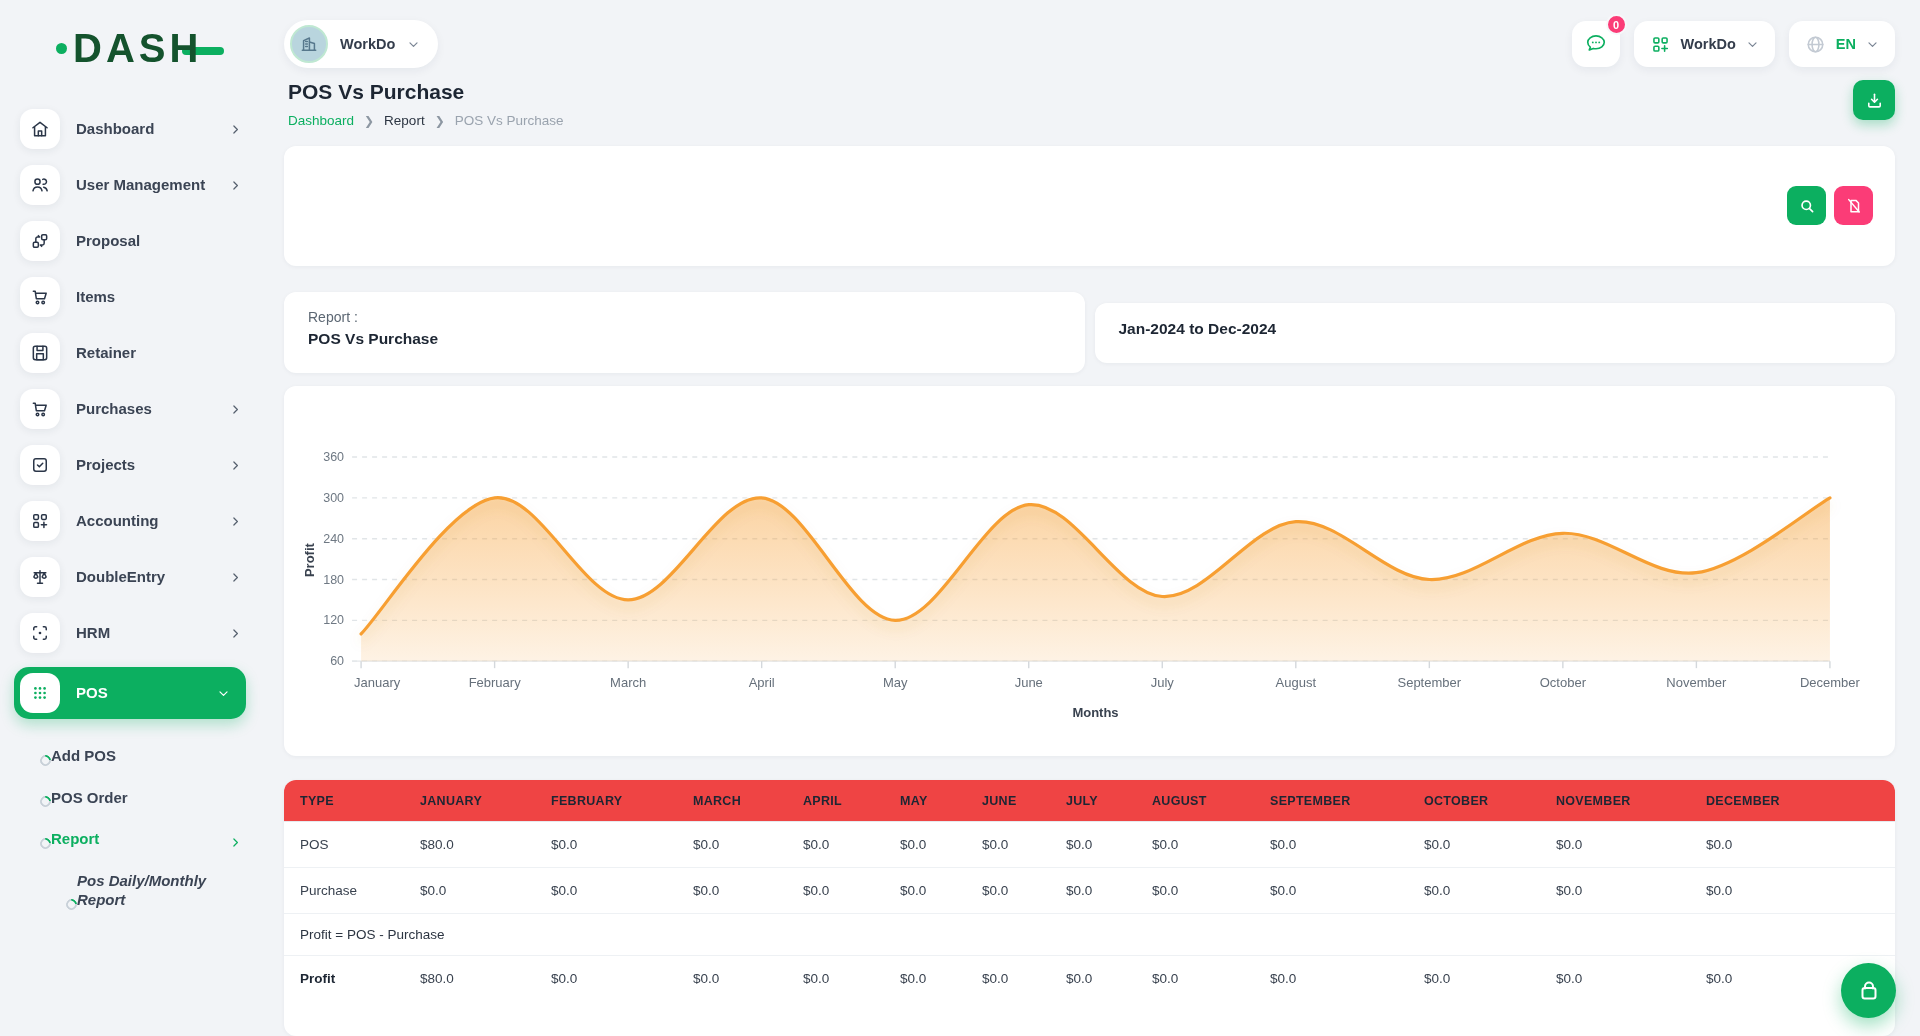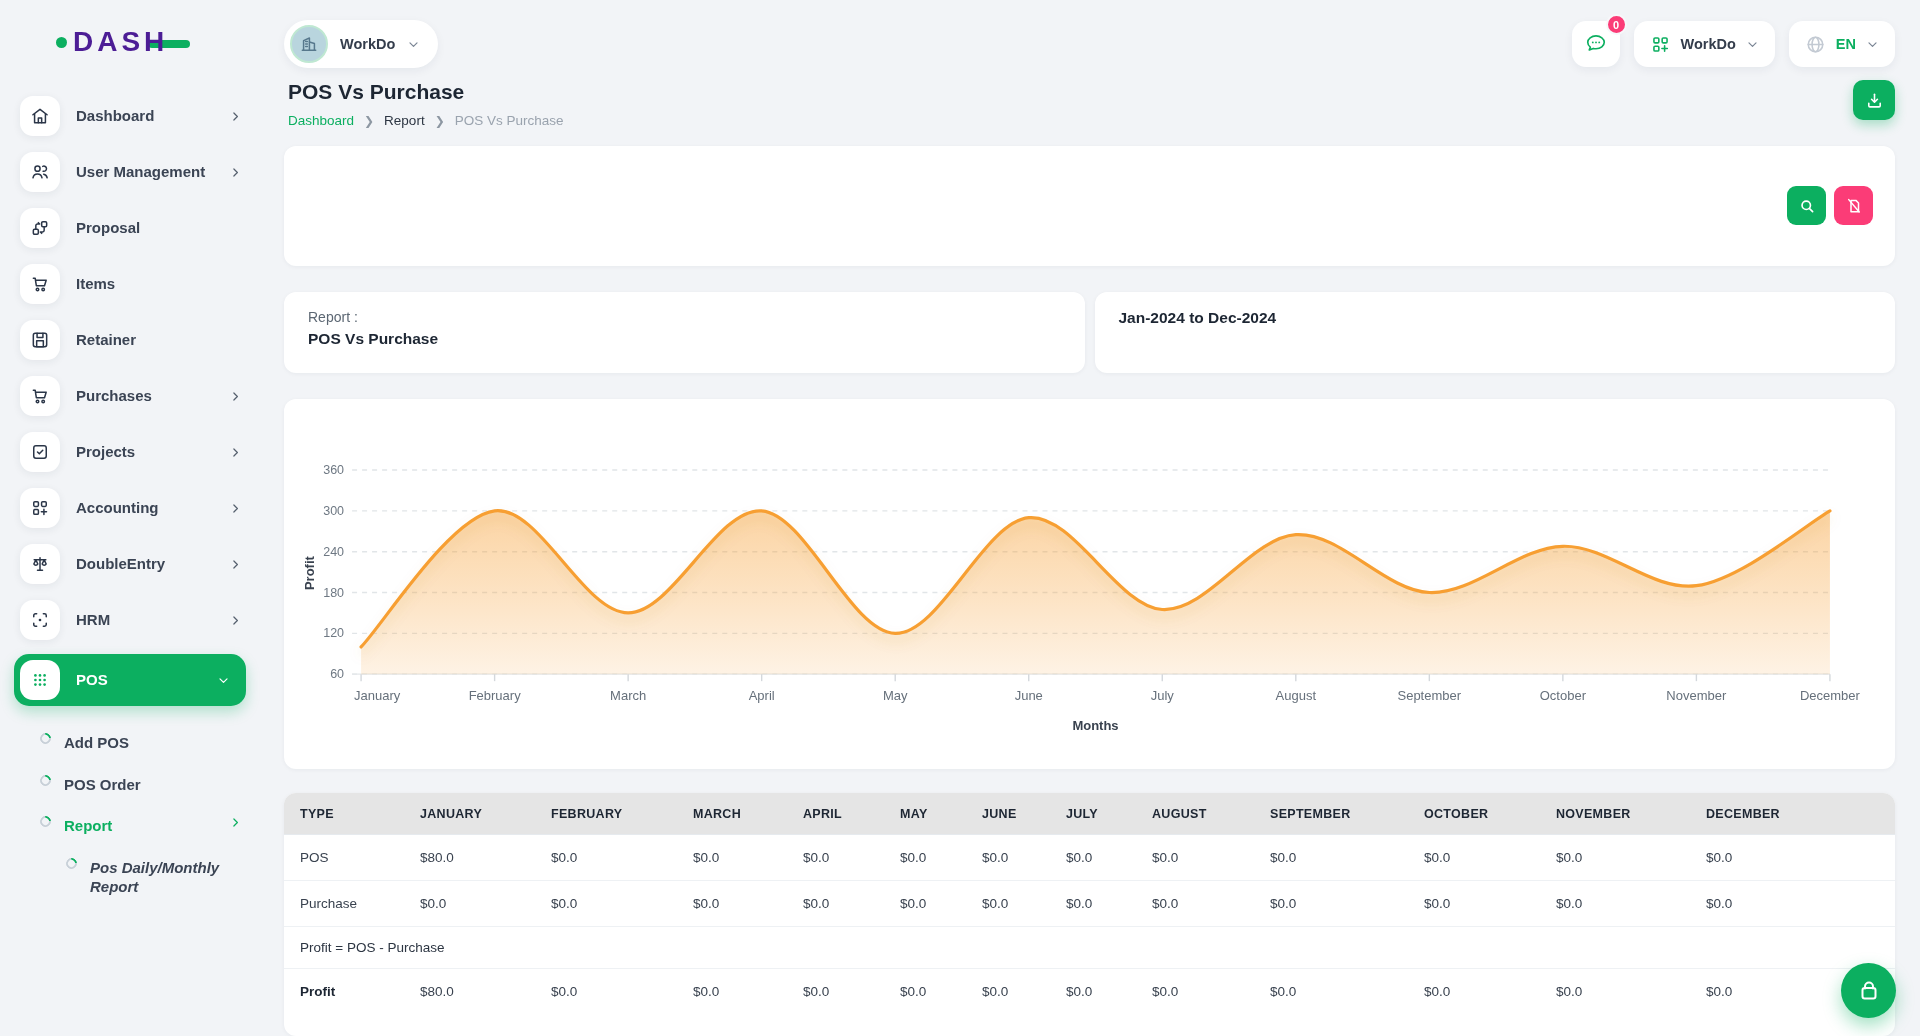--- a/index.html
+++ b/index.html
@@ -7,37 +7,37 @@
   body {
     font-family:"Liberation Sans", sans-serif;
     background:#f2f4f7;
     color:#273240;
   }
   .app { display:flex; width:1920px; height:1036px; }
 
   
   .sidebar { width:262px; flex:0 0 262px; padding:22px 10px 0 14px; }
   .logo { display:flex; align-items:center; gap:6px; padding:4px 0 34px 42px; }
-  .logo-text { font-size:28px; font-weight:800; letter-spacing:4px; color:#4c1d95; position:relative; }
+  .logo-text { font-size:40px; font-weight:800; letter-spacing:4px; color:#14532d; position:relative; }
   .logo-dot { width:11px; height:11px; border-radius:50%; background:var(--green); }
   .logo-bar { width:42px; height:8px; border-radius:4px; background:var(--green); margin-left:-26px; margin-top:4px; }
   .nav-item { display:flex; align-items:center; gap:16px; padding:4px 10px 4px 6px; margin-bottom:8px; cursor:pointer; }
   .tile { width:40px; height:40px; border-radius:13px; background:#ffffff; box-shadow:0 2px 8px rgba(25,39,62,.07);
           display:flex; align-items:center; justify-content:center; color:#2b3648; flex:0 0 40px; }
   .tile svg { width:20px; height:20px; }
   .nav-label { font-size:15px; font-weight:600; color:#3b4454; flex:1; line-height:1.25; }
   .nav-sub-label { display:block; font-size:14px; font-weight:600; color:var(--premium-pink); padding-left:26px; }
   .nav-chev { color:#55606e; display:flex; }
   .nav-chev svg { width:13px; height:13px; }
   .nav-item.active-pill { background:var(--green); border-radius:15px; box-shadow:0 6px 14px rgba(12,175,96,.28);
           padding:6px 16px 6px 6px; margin:10px 6px 16px 0; }
   .nav-item.active-pill .tile { box-shadow:none; color:var(--green); }
   .nav-item.active-pill .nav-label { color:#ffffff; font-weight:700; }
   .nav-item.active-pill .nav-chev { color:#ffffff; }
-  .nav-sub { display:flex; align-items:flex-start; gap:13px; padding:11px 10px 11px 26px; cursor:pointer; }
+  .nav-sub { display:flex; align-items:flex-end; padding:11px 10px 11px 26px; cursor:pointer; }
   .nav-sub .bullet { width:11px; height:11px; border-radius:50%; border:2.5px solid #c8d0d8; border-top-color:var(--green);
           transform:rotate(40deg); flex:0 0 11px; }
   .nav-sub .s-label { font-size:15px; font-weight:600; color:#3b4454; flex:1; line-height:1.3; }
   .nav-sub.green .s-label { color:var(--green); font-weight:700; }
   .nav-sub.green .nav-chev { color:var(--green); }
   .nav-sub.level2 { padding-left:52px;font-style:italic; }
   .nav-sub.level2 .s-label { max-width:150px; }
 
   
   .main { flex:1; padding:0 25px 0 22px; display:flex; flex-direction:column; }
@@ -83,32 +83,32 @@
   .year-select { width:298px; height:41px; border:1px solid #ccd3da; border-radius:9px; background:#fff;
                  display:flex; align-items:center; justify-content:space-between; padding:0 16px; cursor:pointer; }
   .year-value { font-size:14.5px; color:#1d2633; }
   .year-select .chev-dn { color:#242c38; display:flex; } .year-select .chev-dn svg { width:15px; height:15px; }
   .sq-btn { width:39px; height:39px; border:none; border-radius:9px; display:flex; align-items:center; justify-content:center;
             color:#fff; cursor:pointer; margin-bottom:1px; }
   .sq-btn svg { width:18px; height:18px; }
   .sq-btn.green { background:var(--green); }
   .sq-btn.pink { background:var(--pink); margin-left:-12px; }
 
-  .info-row { display:flex; gap:10px; margin-bottom:26px; }
+  .info-row { display:flex; gap:10px; margin-bottom:13px;align-items:center; }
   .info-card { flex:1; padding:17px 24px 25px 24px; }
   .info-label { font-size:14px; color:#5c6773; margin-bottom:5px; }
   .info-value { font-size:15.5px; font-weight:700; color:#1d2633; }
 
   .chart-card { padding:14px 0 4px 0; margin-bottom:24px; }
   .chart-card svg { display:block; width:100%; }
 
   .table-card { overflow:hidden; padding:0 0 4px 0; flex:1; }
   table { width:100%; border-collapse:collapse; table-layout:fixed; }
   thead th { font-size:12.5px; font-weight:700; color:#1d2633; text-align:left; letter-spacing:.3px;
-             padding:14px 8px 13px 16px; background:#e5e5e5; border-bottom:1px solid #e6eaee; }
+             padding:14px 8px 13px 16px; background:#ef4444; border-bottom:1px solid #e6eaee; }
   tbody td { font-size:13.5px; color:#39424f; text-align:left; padding:15px 8px 15px 16px; border-bottom:1px solid #eef1f4; }
   tbody tr.note-row td { padding:13px 8px 13px 16px; color:#2c3542; }
   tbody tr.profit-row td { border-bottom:none; }
   tbody tr.profit-row td:first-child { font-weight:700; color:#1d2633; }
 
   .fab { position:fixed; right:24px; bottom:18px; width:55px; height:55px; border:none; border-radius:50%;
          background:var(--green); color:#fff; box-shadow:0 8px 18px rgba(12,175,96,.38);
          display:flex; align-items:center; justify-content:center; cursor:pointer; }
   .fab svg { width:24px; height:24px; }
 </style>

